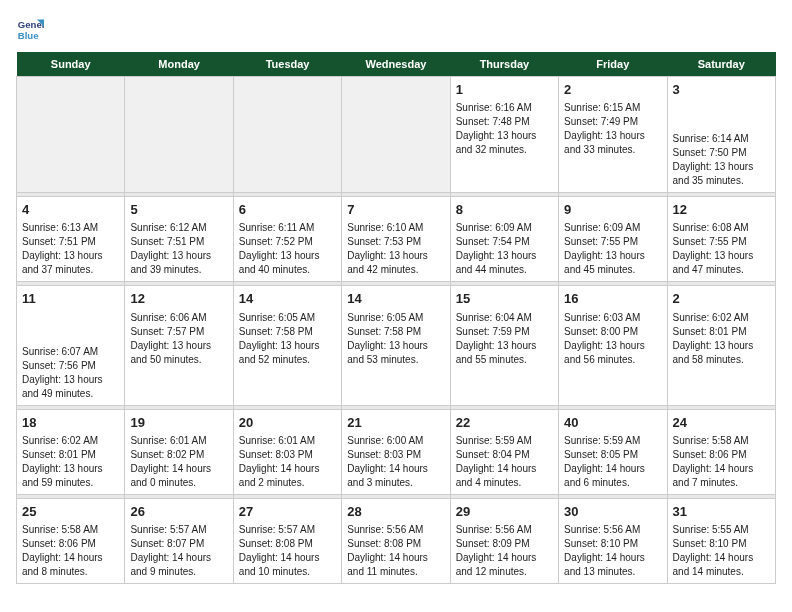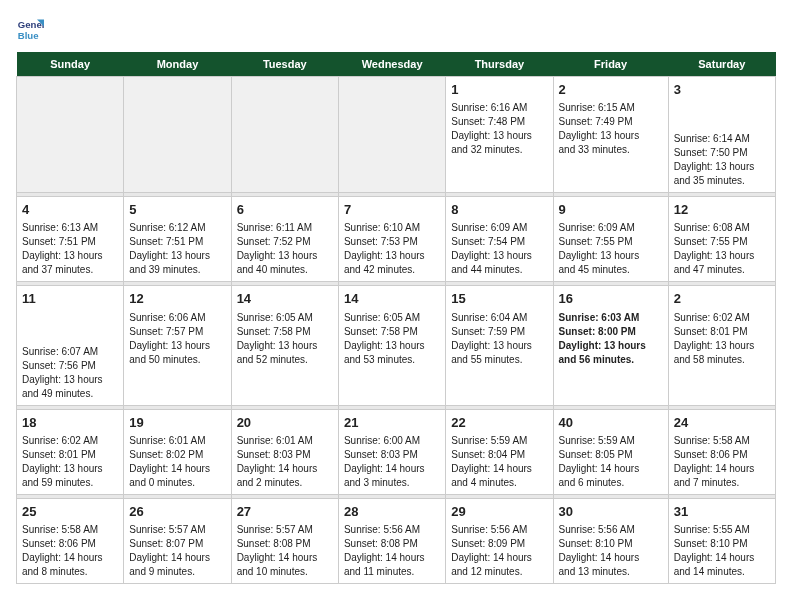--- a/index.html
+++ b/index.html
@@ -256,21 +256,21 @@
         </td>
         <td>
           <span class="day-num">15</span>
           <div class="day-info" style="white-space: pre-line;">Sunrise: 6:04 AM
 Sunset: 7:59 PM
 Daylight: 13 hours
 and 55 minutes.</div>
         </td>
         <td>
           <span class="day-num">16</span>
-          <div class="day-info" style="white-space: pre-line; font-weight: bold;">Sunrise: 6:03 AM
+          <div class="day-info" style="white-space: pre-line;">Sunrise: 6:03 AM
 Sunset: 8:00 PM
 Daylight: 13 hours
 and 56 minutes.</div>
         </td>
         <td>
           <span class="day-num">2</span>
           <div class="day-info" style="white-space: pre-line;">Sunrise: 6:02 AM
 Sunset: 8:01 PM
 Daylight: 13 hours
 and 58 minutes.</div>

